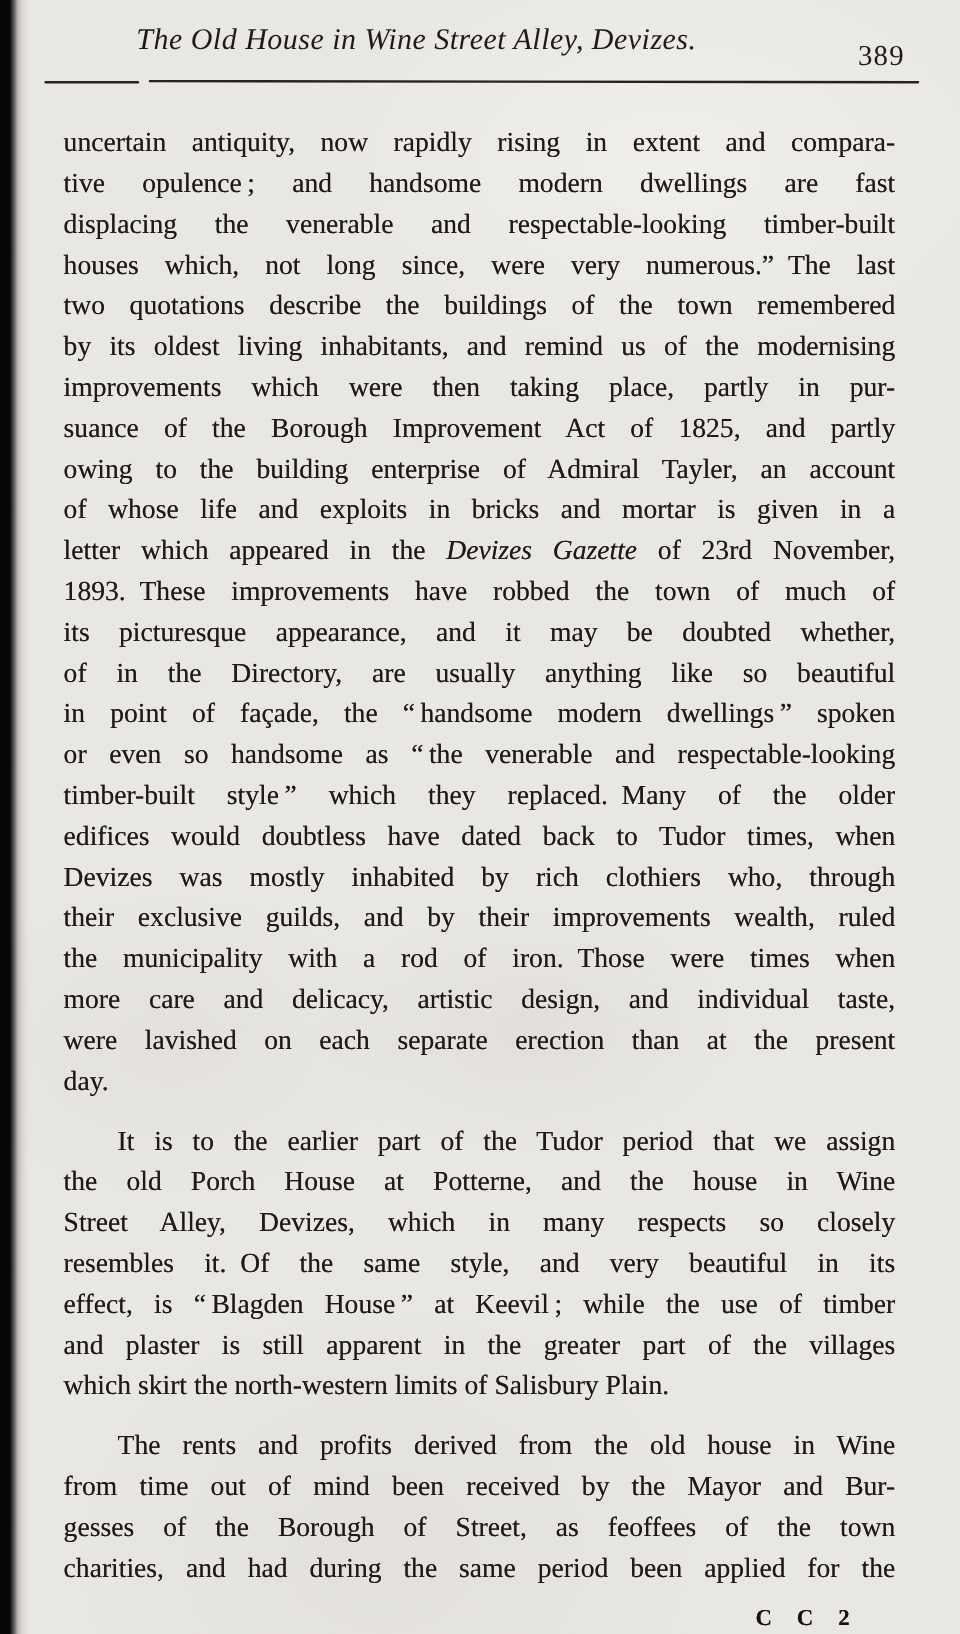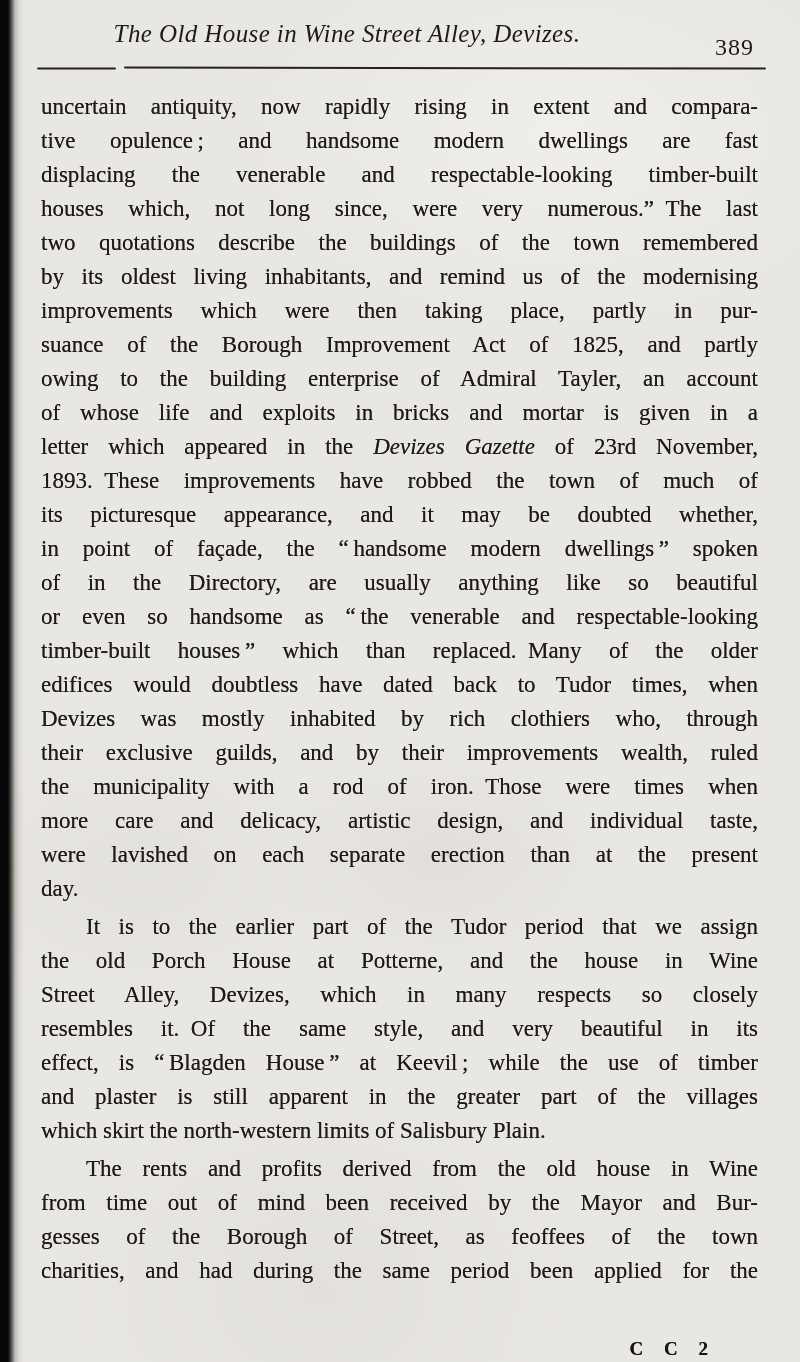--- a/index.html
+++ b/index.html
@@ -50,21 +50,21 @@
   .head-rule {
     position:absolute; left:0; top:67px; width:729px;
     display:flex; gap:8px;
     transform:rotate(0.08deg);
   }
   .head-rule .seg { height:2px; background:#26231f; border-radius:1px; }
   .head-rule .seg1 { width:79px; margin-top:1px; }
   .head-rule .seg2 { flex:1; }
 
   .page-body { position:absolute; left:0; top:86px; width:725px; }
-  .para { margin:4px; }
+  .para { margin:16px; }
   .line {
     height:34px; line-height:34px;
     font-size:23px;
     text-align:justify;
     text-align-last:justify;
     text-justify:inter-word;
     white-space:nowrap;
     text-shadow:0 0 0.5px rgba(32,28,24,0.75);
   }
   .line.no-just { text-align:left; text-align-last:left; }
@@ -105,24 +105,24 @@
           <div class="line"><span>houses which, not long since, were very numerous.” The last</span></div>
           <div class="line"><span>two quotations describe the buildings of the town remembered</span></div>
           <div class="line"><span>by its oldest living inhabitants, and remind us of the modernising</span></div>
           <div class="line"><span>improvements which were then taking place, partly in pur-</span></div>
           <div class="line"><span>suance of the Borough Improvement Act of 1825, and partly</span></div>
           <div class="line"><span>owing to the building enterprise of Admiral Tayler, an account</span></div>
           <div class="line"><span>of whose life and exploits in bricks and mortar is given in a</span></div>
           <div class="line"><span>letter which appeared in the </span><span class="em">Devizes Gazette</span><span> of 23rd November,</span></div>
           <div class="line"><span>1893. These improvements have robbed the town of much of</span></div>
           <div class="line"><span>its picturesque appearance, and it may be doubted whether,</span></div>
+          <div class="line"><span>of in the Directory, are usually anything like so beautiful</span></div>
           <div class="line"><span>in point of façade, the “ handsome modern dwellings ” spoken</span></div>
-          <div class="line"><span>of in the Directory, are usually anything like so beautiful</span></div>
           <div class="line"><span>or even so handsome as “ the venerable and respectable-looking</span></div>
-          <div class="line"><span>timber-built houses ” which than replaced. Many of the older</span></div>
+          <div class="line"><span>timber-built style ” which they replaced. Many of the older</span></div>
           <div class="line"><span>edifices would doubtless have dated back to Tudor times, when</span></div>
           <div class="line"><span>Devizes was mostly inhabited by rich clothiers who, through</span></div>
           <div class="line"><span>their exclusive guilds, and by their improvements wealth, ruled</span></div>
           <div class="line"><span>the municipality with a rod of iron. Those were times when</span></div>
           <div class="line"><span>more care and delicacy, artistic design, and individual taste,</span></div>
           <div class="line"><span>were lavished on each separate erection than at the present</span></div>
           <div class="line no-just"><span>day.</span></div>
         </div>
         <div class="para">
           <div class="line indent"><span>It is to the earlier part of the Tudor period that we assign</span></div>

